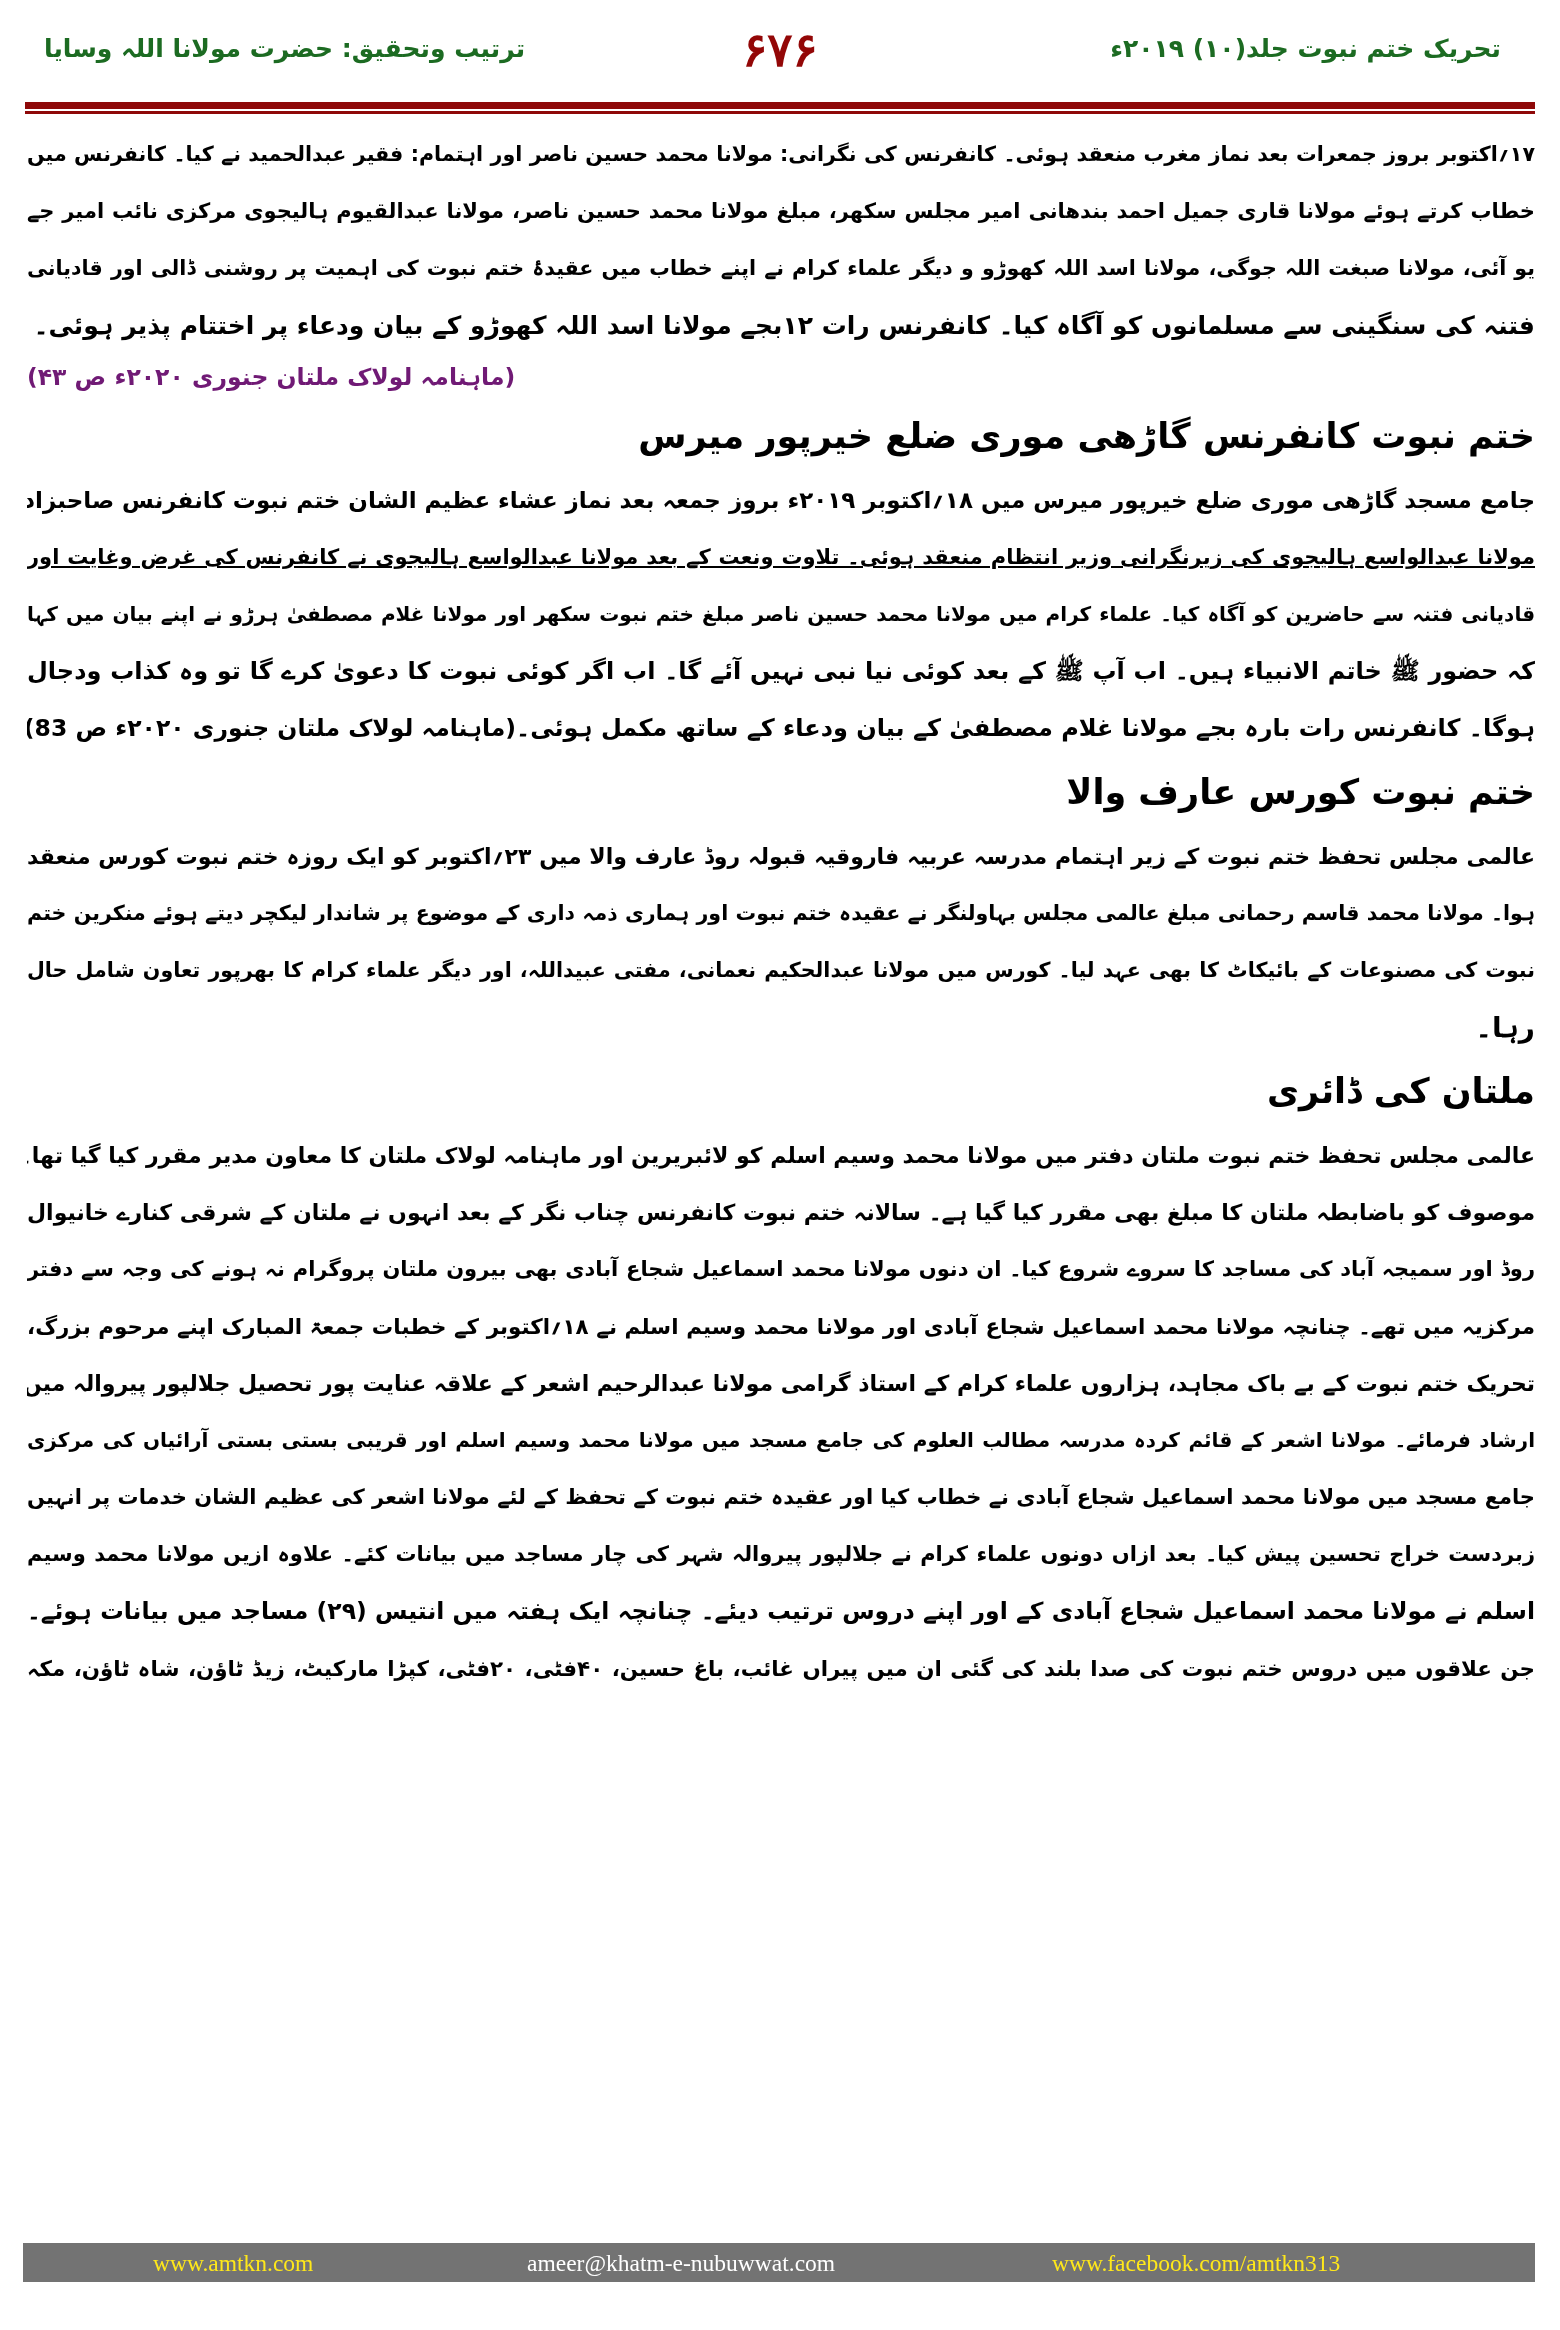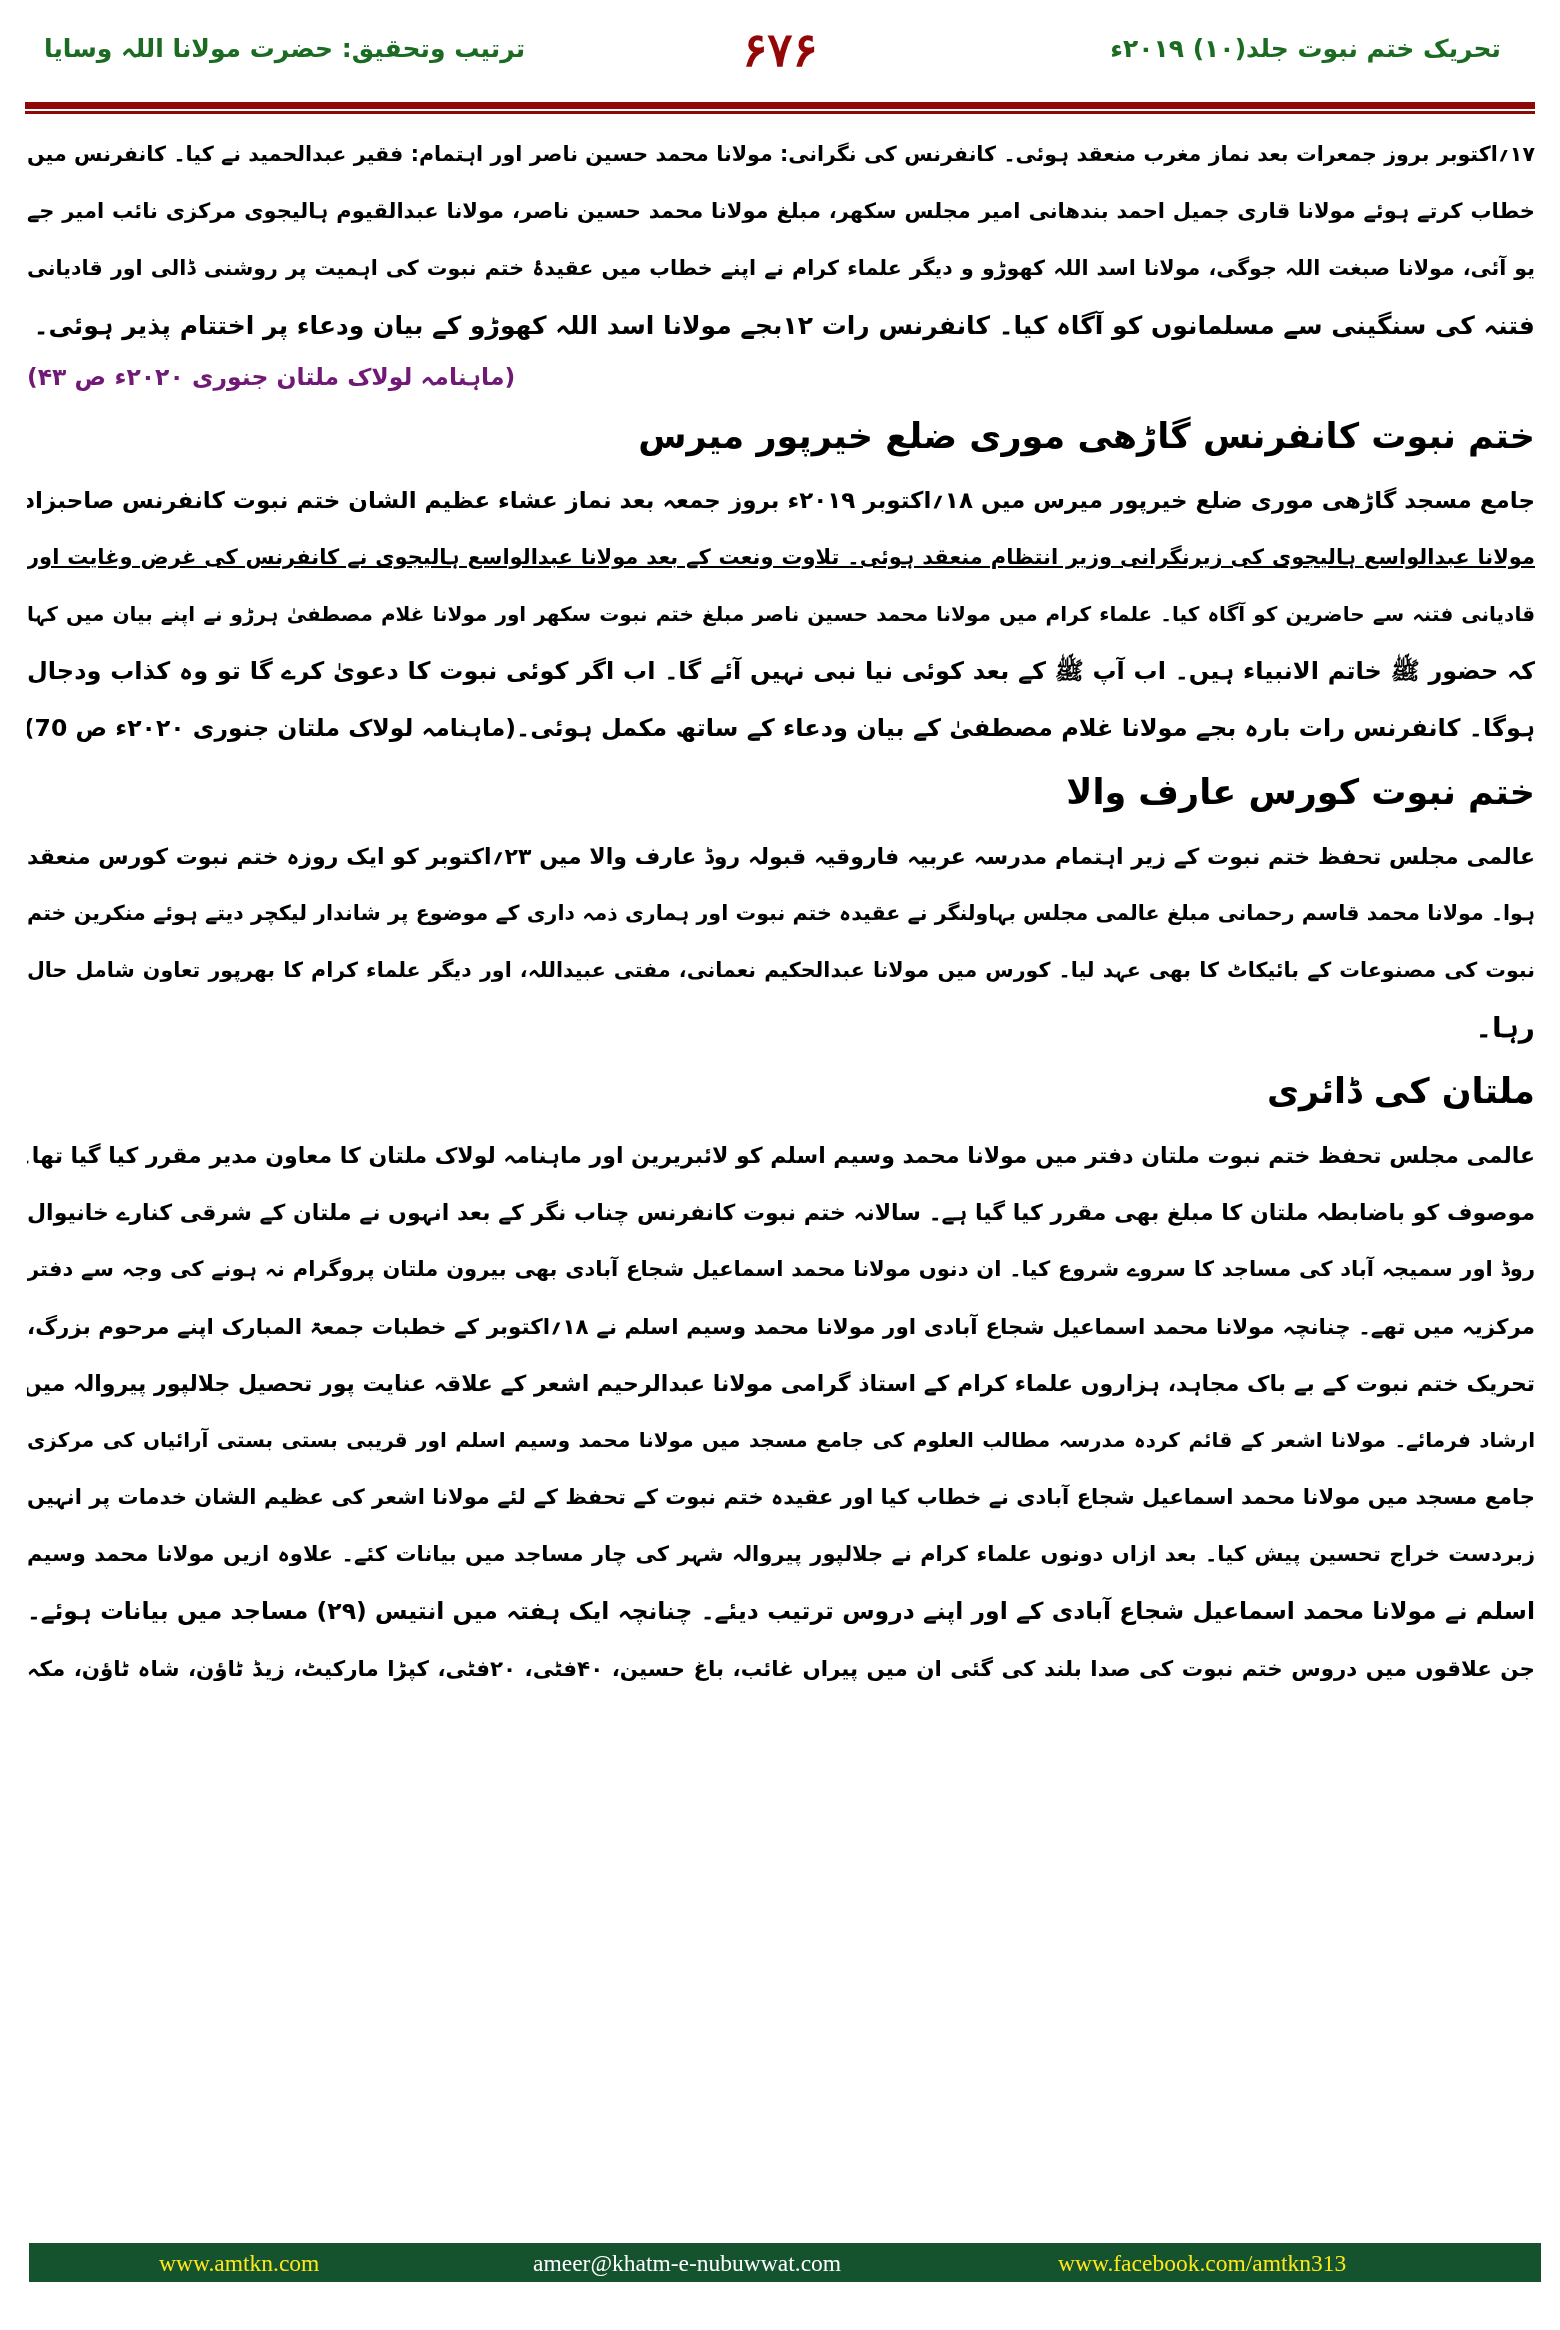--- a/index.html
+++ b/index.html
@@ -10,21 +10,21 @@
   .page-num { position: absolute; top: 22px; left: 0; width: 1560px; text-align: center; color: #930707; font-size: 47px; font-weight: bold; direction: rtl; font-family: Liberation Serif, serif; }
   .rule-thick { position: absolute; left: 25px; width: 1510px; top: 102px; height: 6.7px; background: #8e0808; }
   .rule-thin { position: absolute; left: 25px; width: 1510px; top: 111px; height: 2.5px; background: #8e0808; }
   .content { position: absolute; left: 27px; width: 1508px; top: 126px; direction: rtl; }
   .line { display: block; height: 57px; line-height: 57px; font-size: 28px; font-weight: bold; color: #000; text-align: justify; text-align-last: justify; white-space: nowrap; overflow: hidden; font-family: "DejaVu Sans", sans-serif; }
   .line.last { text-align-last: right; }
   .line.split { display: flex; justify-content: space-between; }
   .cite { display: block; height: 47px; line-height: 47px; font-size: 23.5px; font-weight: bold; color: #701a75; text-align: left; direction: rtl; font-family: "DejaVu Sans", sans-serif; }
   .cite span { display: inline-block; }
   .heading { display: block; height: 71px; line-height: 71px; font-size: 35px; font-weight: bold; color: #000; text-align: right; font-family: "DejaVu Sans", sans-serif; }
-  .footer { position: absolute; left: 29px; width: 1512px; top: 2243px; height: 39px; background: #14532d; font-family: "Liberation Serif", serif; font-size: 23.5px; }
+  .footer { position: absolute; left: 23px; width: 1512px; top: 2243px; height: 39px; background: #737373; font-family: "Liberation Serif", serif; font-size: 23.5px; }
   .footer span { position: absolute; top: 5.9px; line-height: 28.6px; white-space: nowrap; }
   .f1 { left: 130px; color: #ffe81a; }
   .f2 { left: 504px; color: #ffffff; }
   .f3 { left: 1029px; color: #ffe81a; }
 </style>
 </head>
 <body>
 
 <div>
   <div class="hdr-right">تحریک ختم نبوت جلد(۱۰) ۲۰۱۹ء</div>
@@ -45,21 +45,21 @@
   </div>
 
   <div>
     <span class="heading">ختم نبوت کانفرنس گاڑھی موری ضلع خیرپور میرس</span>
     <span class="line" style="font-size: 23px;">جامع مسجد گاڑھی موری ضلع خیرپور میرس میں ۱۸؍اکتوبر ۲۰۱۹ء بروز جمعہ بعد نماز عشاء عظیم الشان ختم نبوت کانفرنس صاحبزادہ</span>
     <span class="line" style="font-size: 21px; text-decoration: underline;">مولانا عبدالواسع ہالیجوی کی زیرنگرانی وزیر انتظام منعقد ہوئی۔ تلاوت ونعت کے بعد مولانا عبدالواسع ہالیجوی نے کانفرنس کی غرض وغایت اور</span>
     <span class="line" style="font-size: 20px;">قادیانی فتنہ سے حاضرین کو آگاہ کیا۔ علماء کرام میں مولانا محمد حسین ناصر مبلغ ختم نبوت سکھر اور مولانا غلام مصطفیٰ ہرڑو نے اپنے بیان میں کہا</span>
     <span class="line" style="font-size: 24px;">کہ حضور ﷺ خاتم الانبیاء ہیں۔ اب آپ ﷺ کے بعد کوئی نیا نبی نہیں آئے گا۔ اب اگر کوئی نبوت کا دعویٰ کرے گا تو وہ کذاب ودجال</span>
     <span class="line split" style="font-size: 24px;">
       <span>ہوگا۔ کانفرنس رات بارہ بجے مولانا غلام مصطفیٰ کے بیان ودعاء کے ساتھ مکمل ہوئی۔</span>
-      <span style="font-size:23.5px;">(ماہنامہ لولاک ملتان جنوری ۲۰۲۰ء ص 70)</span>
+      <span style="font-size:23.5px;">(ماہنامہ لولاک ملتان جنوری ۲۰۲۰ء ص 83)</span>
     </span>
   </div>
 
   <div>
     <span class="heading">ختم نبوت کورس عارف والا</span>
     <span class="line" style="font-size: 22px;">عالمی مجلس تحفظ ختم نبوت کے زیر اہتمام مدرسہ عربیہ فاروقیہ قبولہ روڈ عارف والا میں ۲۳؍اکتوبر کو ایک روزہ ختم نبوت کورس منعقد</span>
     <span class="line" style="font-size: 20.6px;">ہوا۔ مولانا محمد قاسم رحمانی مبلغ عالمی مجلس بہاولنگر نے عقیدہ ختم نبوت اور ہماری ذمہ داری کے موضوع پر شاندار لیکچر دیتے ہوئے منکرین ختم</span>
     <span class="line" style="font-size: 20.6px;">نبوت کی مصنوعات کے بائیکاٹ کا بھی عہد لیا۔ کورس میں مولانا عبدالحکیم نعمانی، مفتی عبیداللہ، اور دیگر علماء کرام کا بھرپور تعاون شامل حال</span>
     <span class="line split">
       <span>رہا۔</span>

